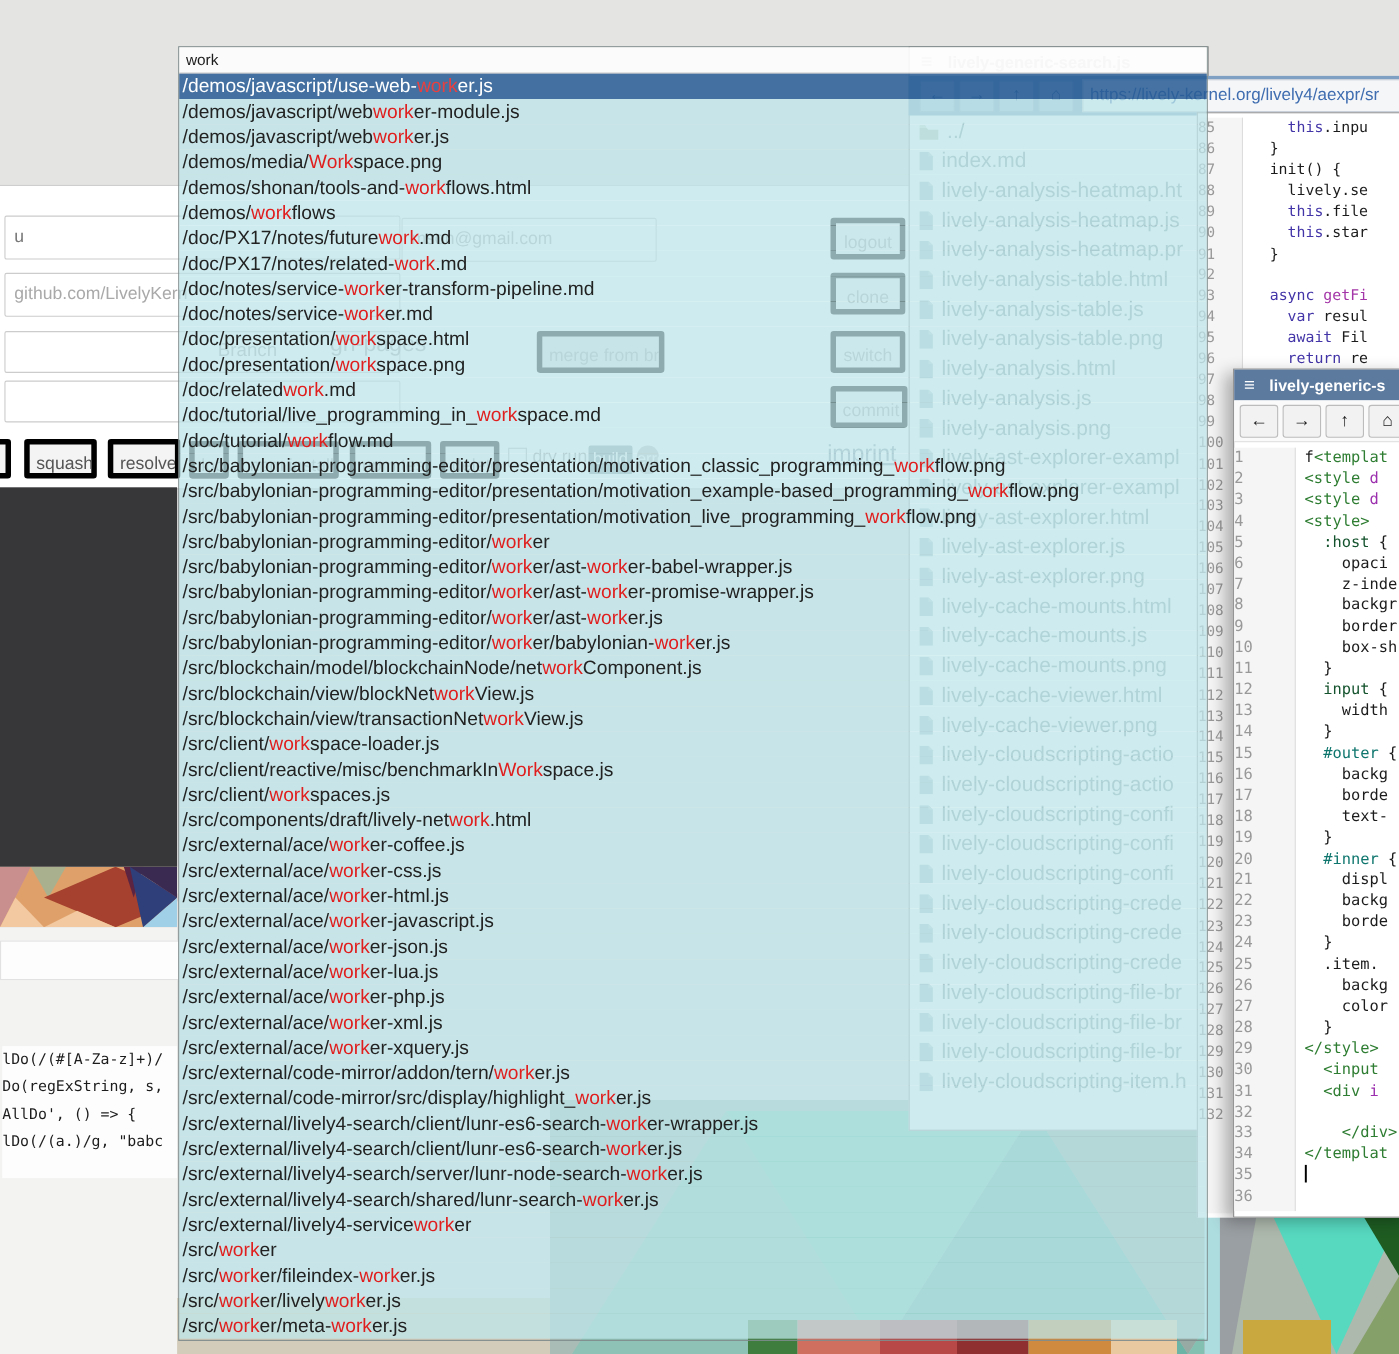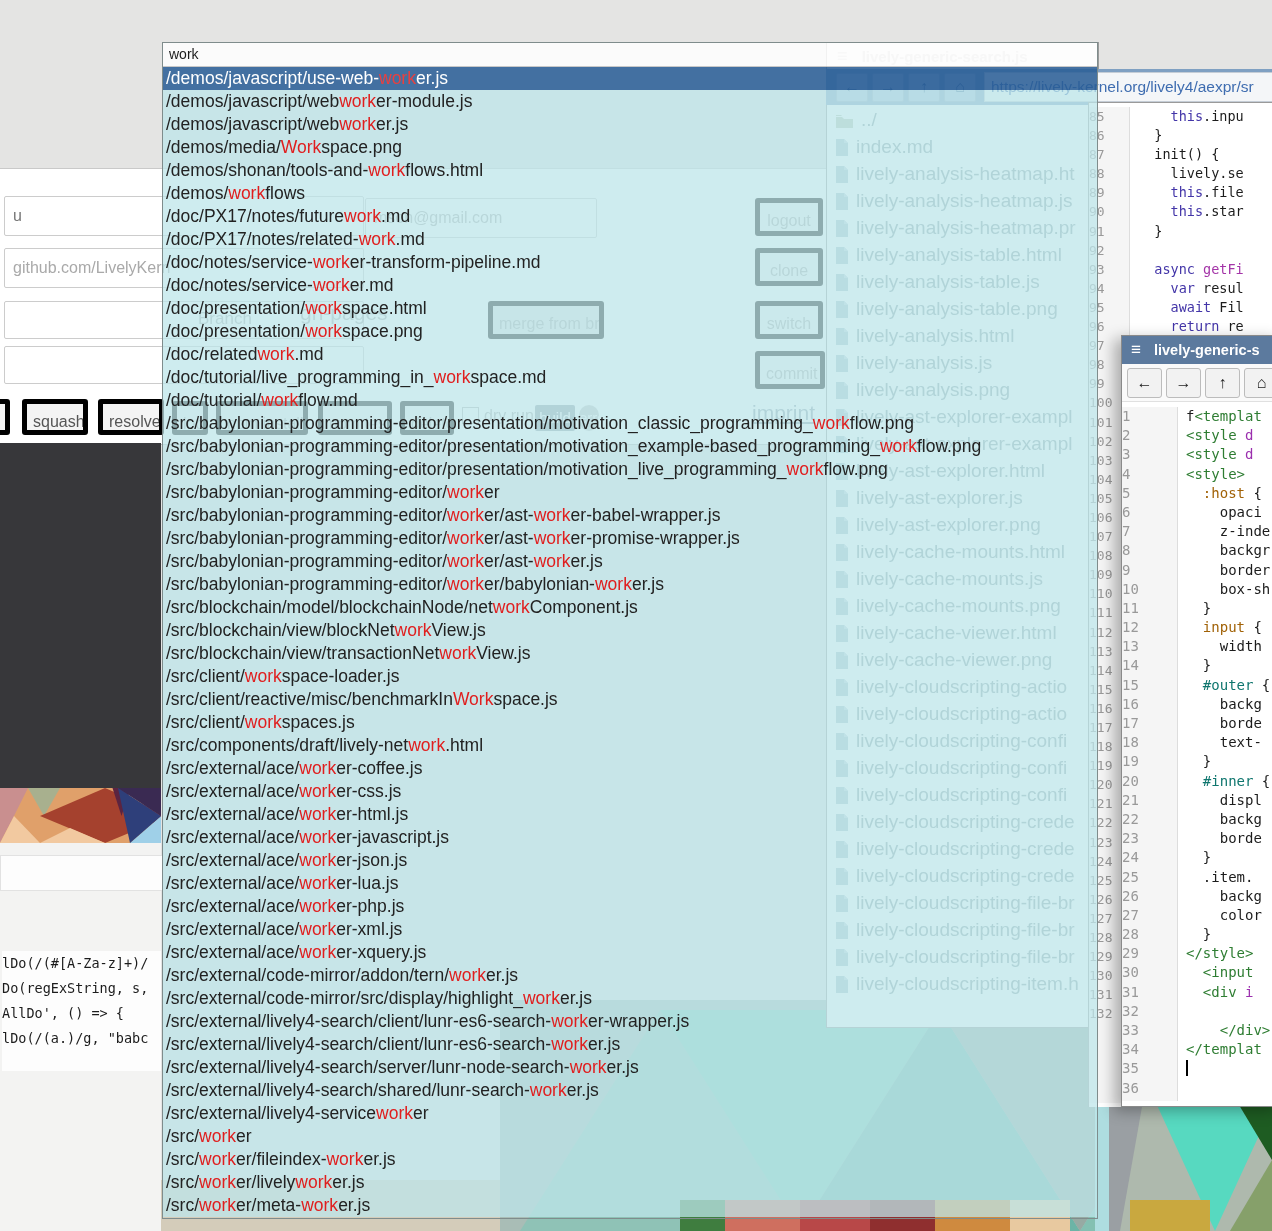--- a/index.html
+++ b/index.html
@@ -44,21 +44,21 @@
            border-left:1px solid #9a9a9a;border-top:1px solid #9a9a9a;z-index:2;}
   .gutter{position:absolute;top:4px;background:#f5f5f5;border-right:1px solid #ddd;
           font-family:"DejaVu Sans Mono",monospace;color:#999;}
   #ed-back .gutter{left:0;width:40px;height:996px;font-size:13px;}
   #ed-back .gnum{height:19.1px;line-height:19.1px;padding-right:5px;}
   #ed-back-code{position:absolute;left:49px;top:4px;right:0;font-family:"DejaVu Sans Mono",monospace;
                 font-size:13.5px;white-space:pre;overflow:hidden;}
   #ed-back-code .cl{height:19.1px;line-height:19.1px;}
   
   .tk-p{color:#1c1c1c;} .tk-k{color:#4335a8;} .tk-d{color:#a435a8;}
-  .tk-t{color:#2e7d32;} .tk-a{color:#9b2fae;} .tk-s{color:#a16207;} .tk-i{color:#0f766e;margin-top:12px;}
+  .tk-t{color:#2e7d32;} .tk-a{color:#9b2fae;} .tk-s{color:#14532d;} .tk-i{color:#0f766e;margin-top:12px;}
   
   #ed-front{left:1121px;top:335px;width:160px;height:770px;background:#fff;
             border:1px solid #8a8a8a;box-shadow:-7px 4px 14px rgba(0,0,0,0.30);z-index:4;}
   #ef-title{position:absolute;left:0;top:0;width:100%;height:28px;background:#5c7a9e;
             color:#fff;font-weight:bold;font-size:14.5px;line-height:28px;white-space:nowrap;overflow:hidden;}
   #ef-title .burger{font-size:17px;margin:0 9px;}
   #ef-nav{position:absolute;left:0;top:28px;width:100%;height:37px;background:#fafafa;border-bottom:1px solid #e0e0e0;}
   #ef-nav .navbtn{background:#f2f2f2;border:1px solid #bcbcbc;color:#222;top:4px;width:33px;height:28px;line-height:27px;border-radius:3px;}
   #ed-front .gutter{left:0;top:71px;width:55px;height:694px;font-size:14px;}
   #ed-front .gnum{height:19.2px;line-height:19.2px;padding-right:7px;}

